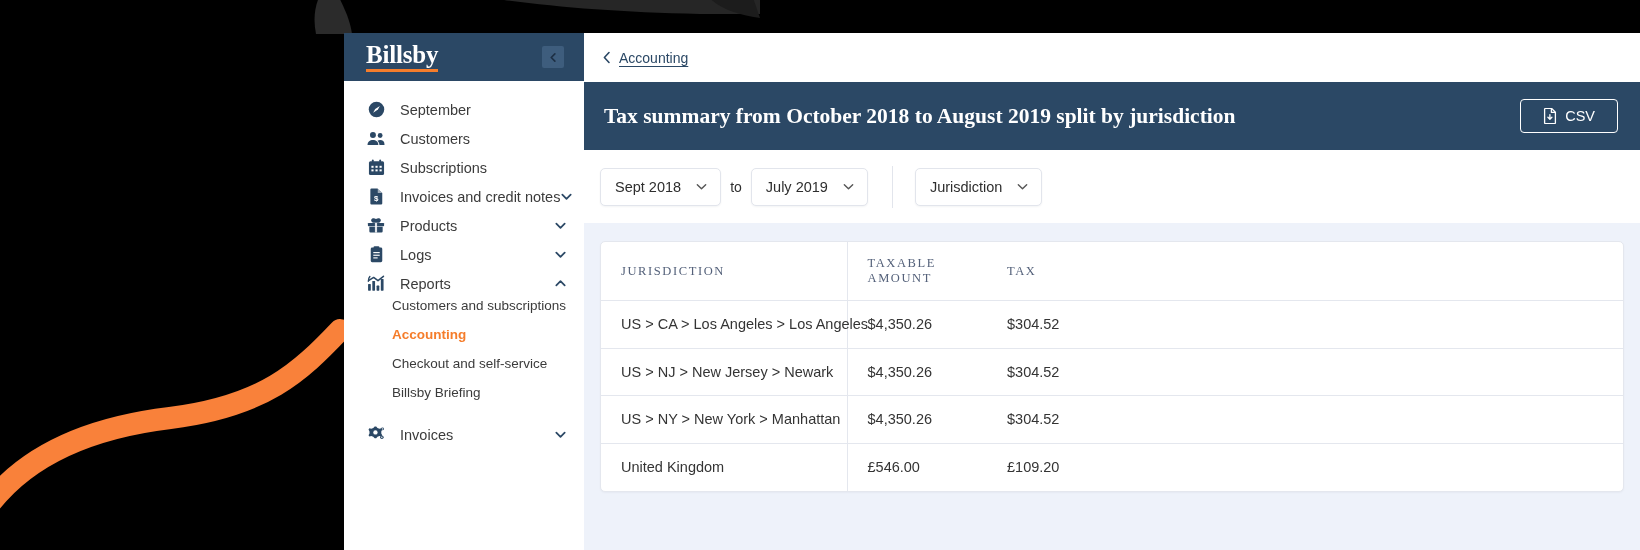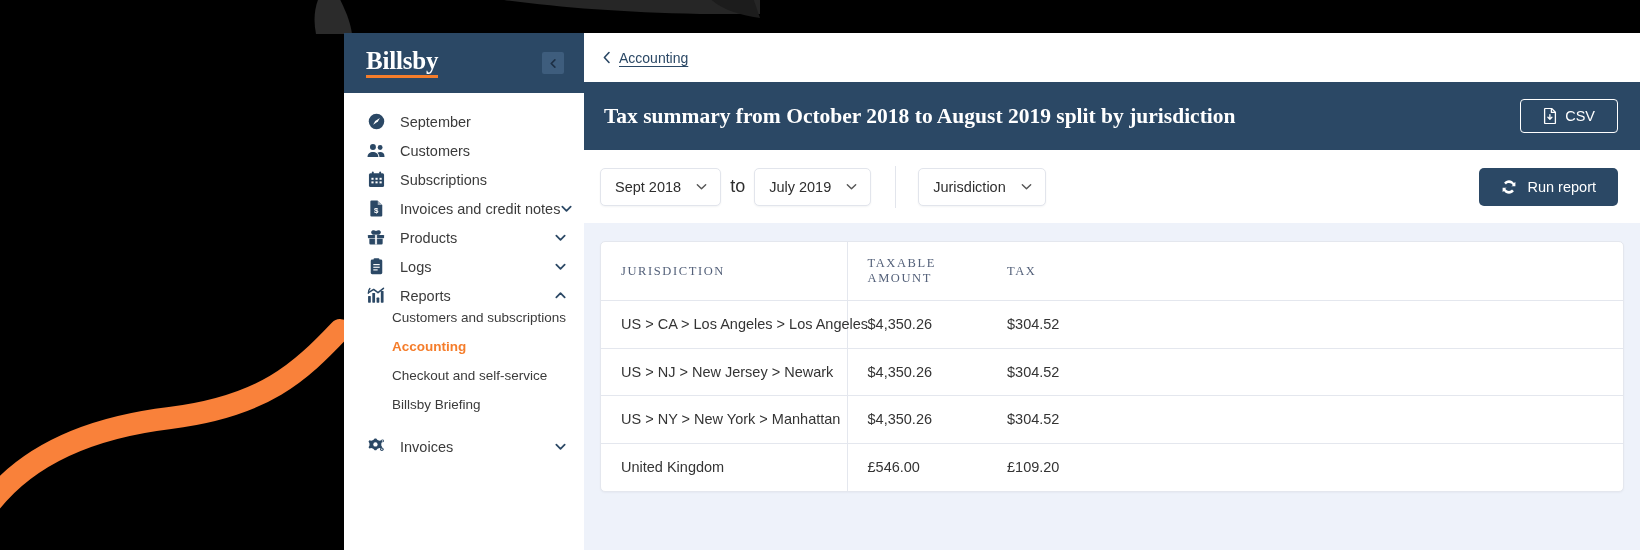--- a/index.html
+++ b/index.html
@@ -15,21 +15,21 @@
   .bg-art { position: absolute; inset: 0; width: 1640px; height: 550px; pointer-events: none; }
 
   
   .sidebar {
     position: absolute; left: 344px; top: 33px;
     width: 240px; height: 517px;
     background: #ffffff;
     display: flex; flex-direction: column;
   }
   .sidebar-header {
-    height: 60px; background: #2b4865;
+    height: 48px; background: #2b4865;
     display: flex; align-items: center; justify-content: space-between;
     padding: 0 20px 0 22px;
   }
   .brand {
     font-family: "Liberation Serif", serif;
     font-weight: bold; font-size: 25px; color: #ffffff;
     letter-spacing: -0.2px;
     border-bottom: 3px solid #f57d2b;
     padding-bottom: 1px; line-height: 1.05;
   }
@@ -101,21 +101,21 @@
   }
   .select {
     display: inline-flex; align-items: center; 
     gap: 14px; min-width: 114px; height: 38px;
     border: 1px solid #e2e5ec; border-radius: 5px;
     background: #fff; padding: 0 12px 0 14px;
     font-size: 14.5px; color: #2e2e2e; cursor: pointer;
     box-shadow: 0 1px 2px rgba(20,30,60,.05);
   }
   .select .chev { color: #555; display: flex; }
-  .to-label { font-size: 18px; color: #2e2e2e; margin: 0 9px; }
+  .to-label { font-size: 14px; color: #2e2e2e; margin: 0 9px; }
   .divider { width: 1px; height: 42px; background: #e2e5ec; margin: 0 22px 0 24px; }
   .run-btn {
     margin-left: auto;
     display: inline-flex; align-items: center; gap: 10px;
     background: #2b4865; color: #ffffff; border: none;
     border-radius: 5px; padding: 11px 22px;
     font-size: 14.5px; cursor: pointer;
   }
   .run-btn svg { display: block; }
 
@@ -376,29 +376,20 @@
 
       <div class="select" style="min-width:124px">
         <span>Jurisdiction</span>
         <span class="chev">
           <svg width="13" height="13" viewBox="0 0 14 14" fill="none" stroke="#555" stroke-width="1.5" stroke-linecap="round" stroke-linejoin="round">
             <polyline points="2.5,5 7,9.5 11.5,5"></polyline>
           </svg>
         </span>
       </div>
 
-      <button class="run-btn">
-        <span>
-          <svg width="16" height="16" viewBox="0 0 16 16" fill="#ffffff">
-            <path d="M8 1.3 c2.1 0 3.9 1.1 4.9 2.8 l1.5-1 v4.1 h-4.1 l1.5-1 C11.1 5 9.7 4.1 8 4.1 c-1.2 0-2.3 .5-3 1.3 L3.1 3.8 C4.3 2.3 6 1.3 8 1.3 z"></path>
-            <path d="M8 14.7 c-2.1 0-3.9-1.1-4.9-2.8 l-1.5 1 V8.8 h4.1 l-1.5 1 c.7 1.2 2.1 2.1 3.8 2.1 c1.2 0 2.3-.5 3-1.3 l1.9 1.6 c-1.2 1.5-2.9 2.5-4.9 2.5 z"></path>
-          </svg>
-        </span>
-        <span>Run report</span>
-      </button>
     </div>
 
     <div class="table-area">
       <div class="table-card">
         <table>
           <thead>
             <tr>
               <th class="col-jur">JURISDICTION</th>
               <th class="col-tax-amt">TAXABLE AMOUNT</th>
               <th>TAX</th>

